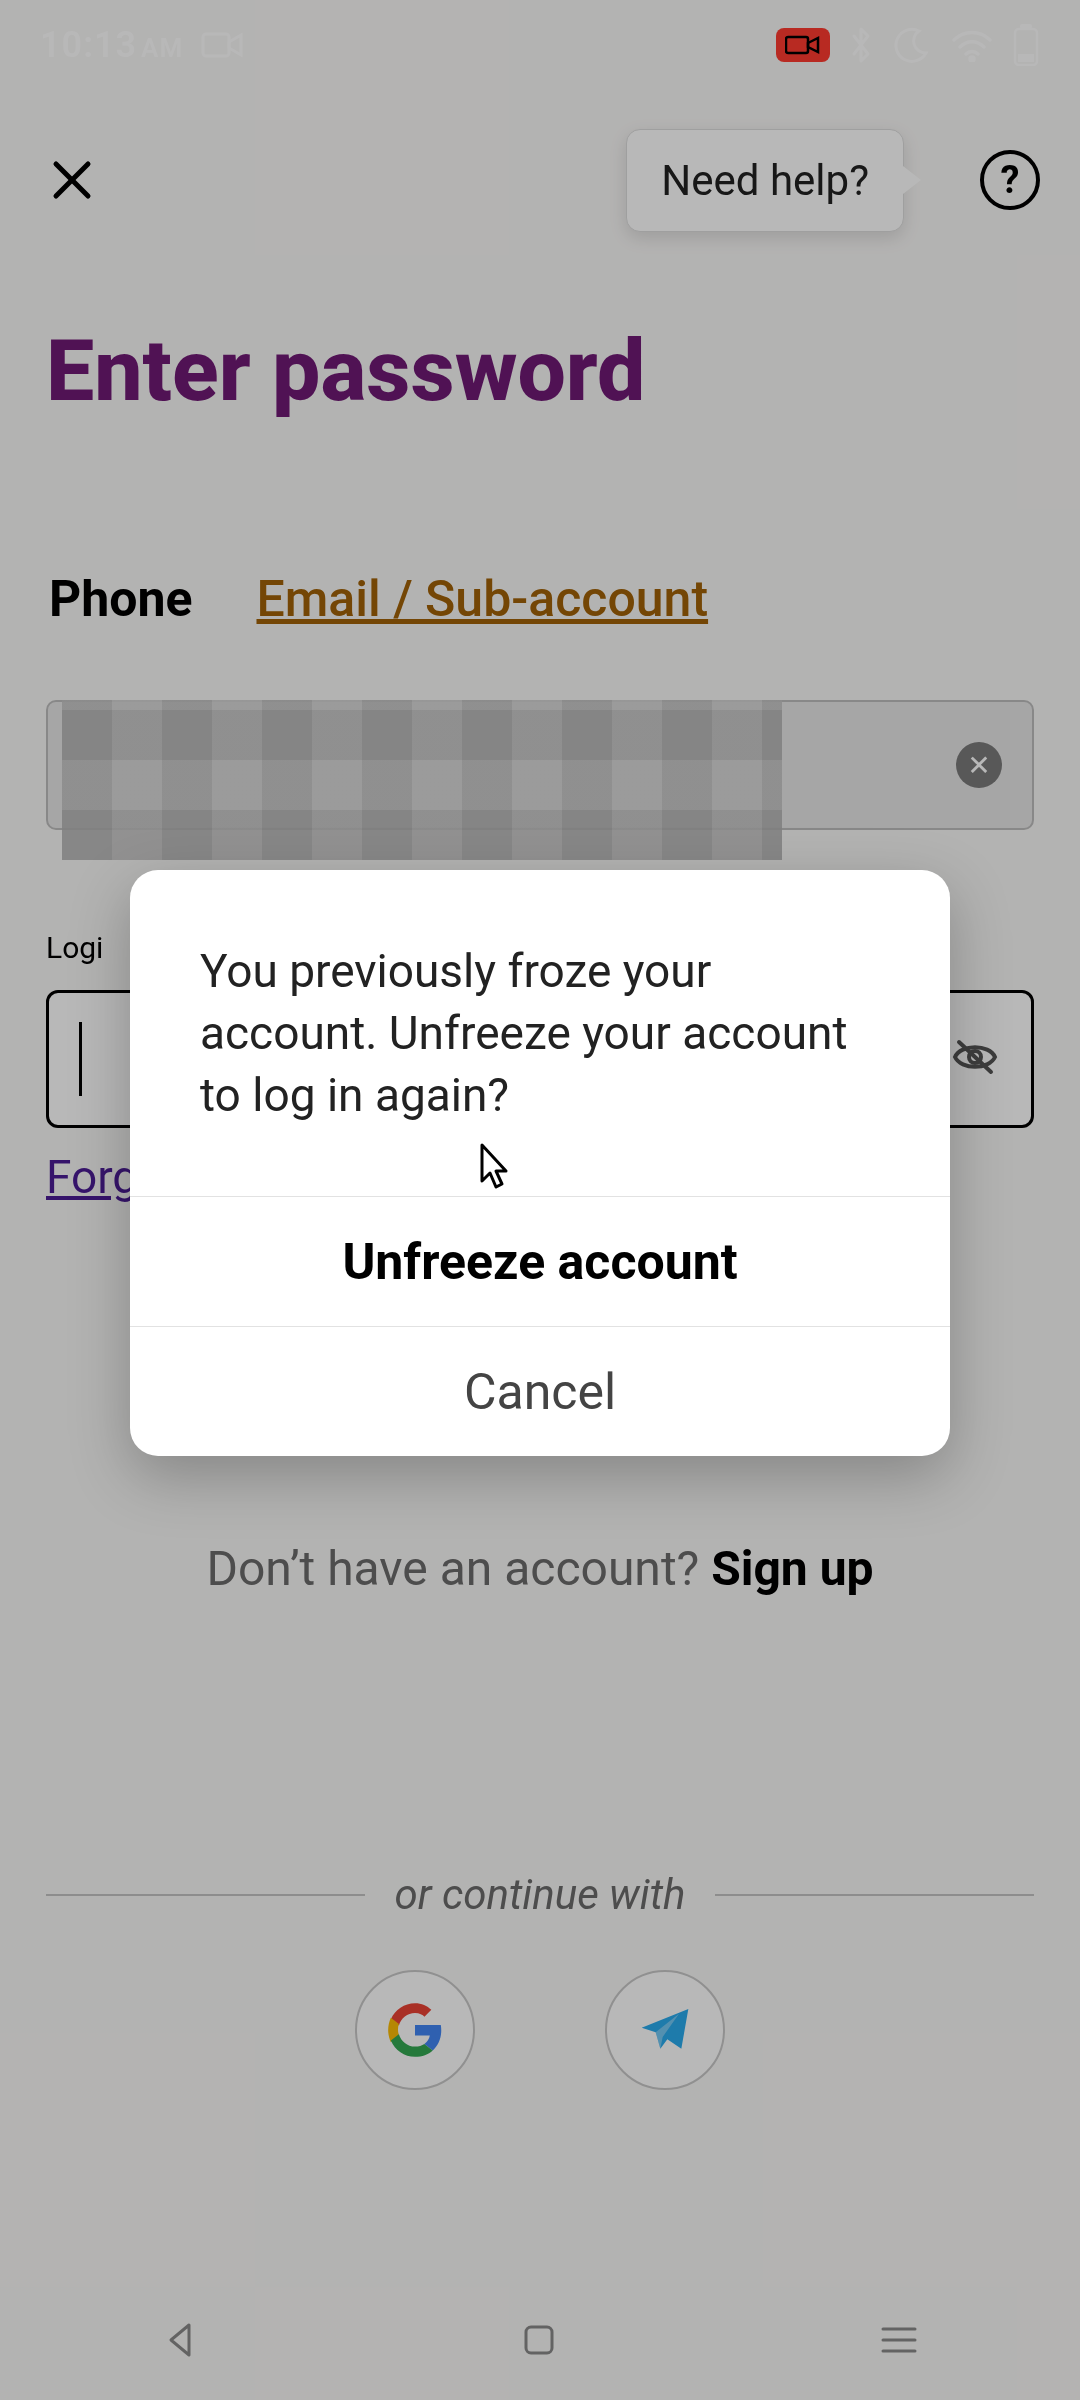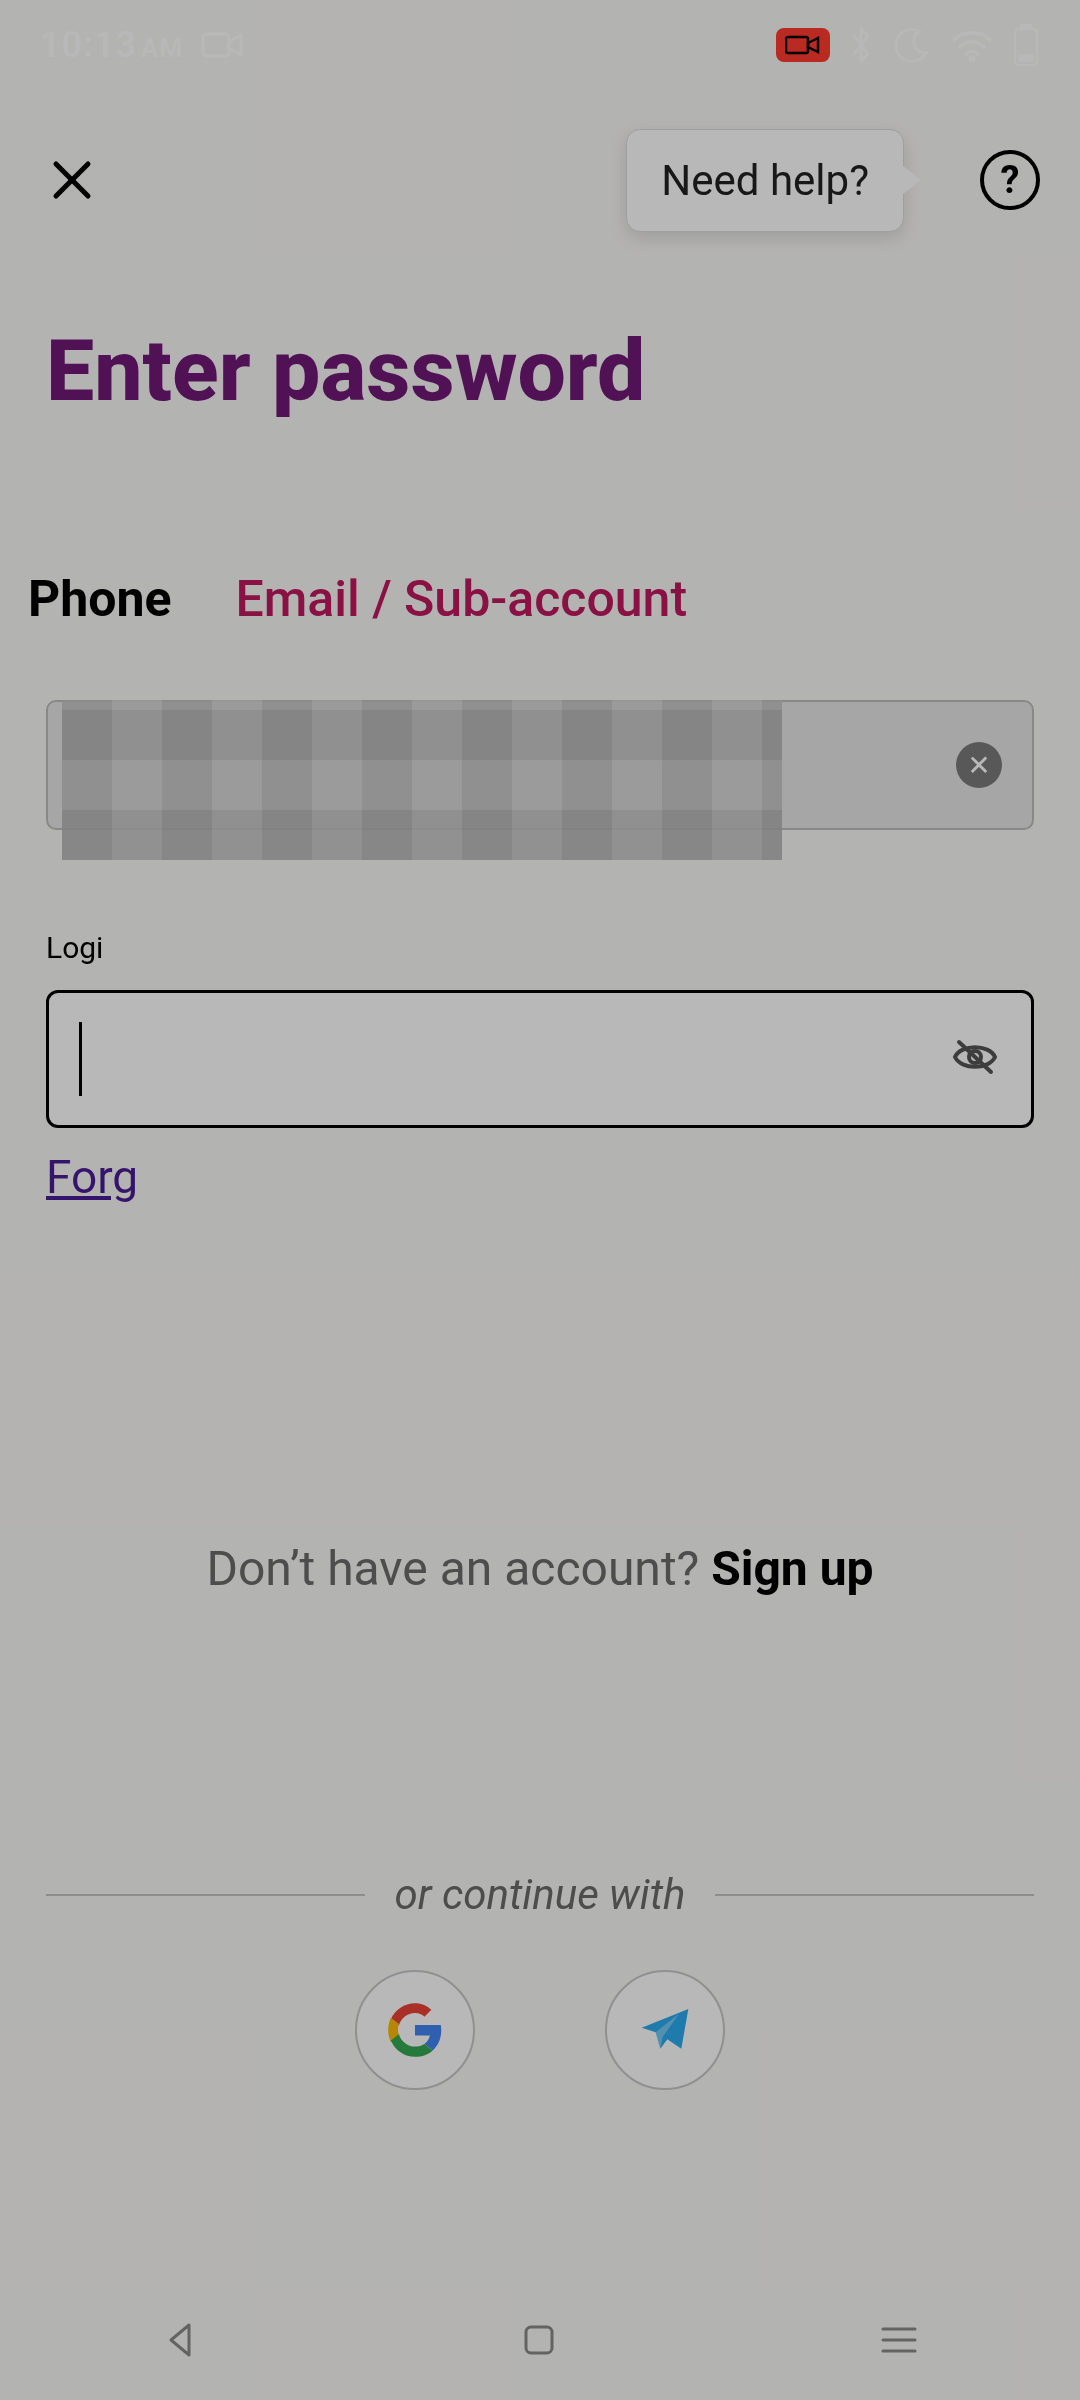--- a/index.html
+++ b/index.html
@@ -20,23 +20,23 @@
   .header { position: absolute; top: 120px; left: 0; right: 0; height: 120px; display:flex; align-items:center; padding: 0 40px; z-index: 10; gap: 48px; }
   .close-btn { width: 64px; height: 64px; display:flex; align-items:center; justify-content:center; }
   .help-tooltip { margin-left:auto; background:#fff; border-radius:14px; padding: 26px 34px; font-size: 42px; color:#222; border:1px solid #ddd; box-shadow: 0 6px 18px rgba(0,0,0,0.12); position:relative; }
   .help-tooltip::after { content:""; position:absolute; right:-18px; top:50%; transform:translateY(-50%); width:0; height:0; border-top:14px solid transparent; border-bottom:14px solid transparent; border-left:18px solid #fff; }
   .help-icon { margin-left: 28px; width:60px; height:60px; border:4px solid #000; border-radius:50%; display:flex; align-items:center; justify-content:center; font-size:38px; font-weight:700; }
 
   
   .page-title { position:absolute; top: 320px; left: 46px; font-size: 86px; font-weight: 800; color:#701a75; z-index:10; }
 
   
-  .tabs { position:absolute; top: 570px; left: 28px; display:flex; gap: 64px; font-size: 50px; z-index:10;justify-content:space-between; }
+  .tabs { position:absolute; top: 570px; left: 49px; display:flex; gap: 64px; font-size: 50px; z-index:10;justify-content:space-between; }
   .tab-active { font-weight:700; color:#000; }
-  .tab-inactive { color:#be185d; font-weight:500; }
+  .tab-inactive { color:#a16207; font-weight:500;text-decoration:underline; }
 
   
   .phone-field { position:absolute; top: 700px; left: 46px; right: 46px; height: 130px; border:2px solid #bdbdbd; border-radius:10px; background:#e7e7e7; z-index:10; display:flex; align-items:center; }
   .phone-blur { position:absolute; top:700px; left:62px; width:720px; height:160px; z-index:12; background: repeating-linear-gradient(90deg,#d5d5d5 0 50px,#e9e9e9 50px 100px), repeating-linear-gradient(0deg,#d5d5d5 0 50px,#e9e9e9 50px 100px); background-blend-mode: multiply; opacity:0.85; }
   .clear-btn { position:absolute; right:30px; width:46px; height:46px; border-radius:50%; background:#7a7a7a; display:flex; align-items:center; justify-content:center; color:#fff; font-size:28px; }
 
   
   .pw-label { position:absolute; top: 930px; left:46px; font-size:30px; color:#000; z-index:10; }
   .pw-field { position:absolute; top: 990px; left:46px; right:46px; height:138px; border:3.5px solid #000; border-radius:12px; background:#fff; z-index:10; display:flex; align-items:center; padding: 0 30px; }
   .pw-caret { width:3px; height:74px; background:#000; }
@@ -182,14 +182,22 @@
       </svg>
     <svg width="44" height="34" viewBox="0 0 44 34" fill="none" stroke="#8a8a8a" stroke-width="3" stroke-linecap="round">
         <line x1="6" y1="6" x2="38" y2="6"></line>
         <line x1="6" y1="17" x2="38" y2="17"></line>
         <line x1="6" y1="28" x2="38" y2="28"></line>
       </svg>
   </div>
 
   <div class="dim-overlay"></div>
 
+  <div class="modal">
+    <div class="modal-body">You previously froze your account. Unfreeze your account to log in again?</div>
+    <div class="modal-btn modal-btn-primary">Unfreeze account</div>
+    <div class="modal-btn modal-btn-secondary">Cancel</div>
+    <svg class="cursor-icon" width="46" height="52" viewBox="0 0 46 52">
+        <path d="M14 4 L14 40 L22 32 L28 46 L34 43 L28 30 L38 30 Z" fill="#fff" stroke="#000" stroke-width="3" stroke-linejoin="round"></path>
+      </svg>
+  </div>
 
 </div>
 
 </body></html>

